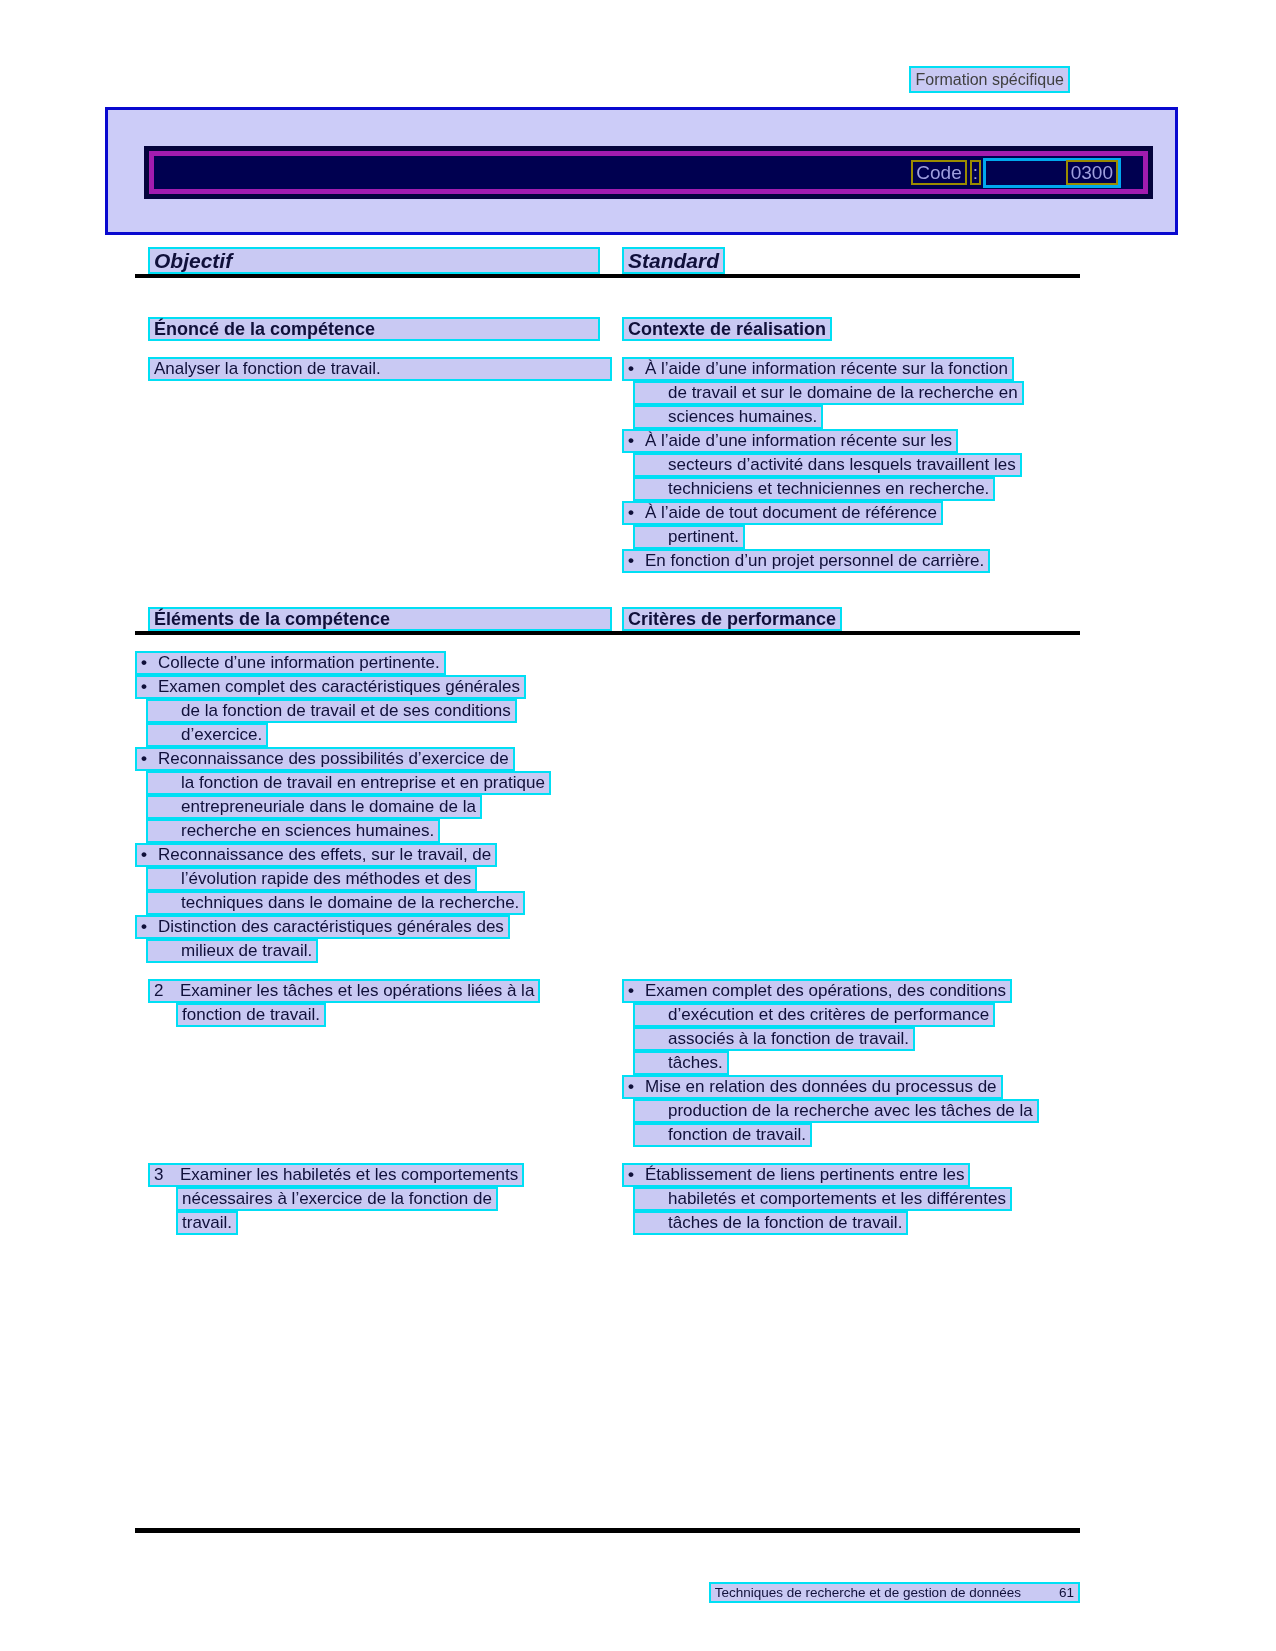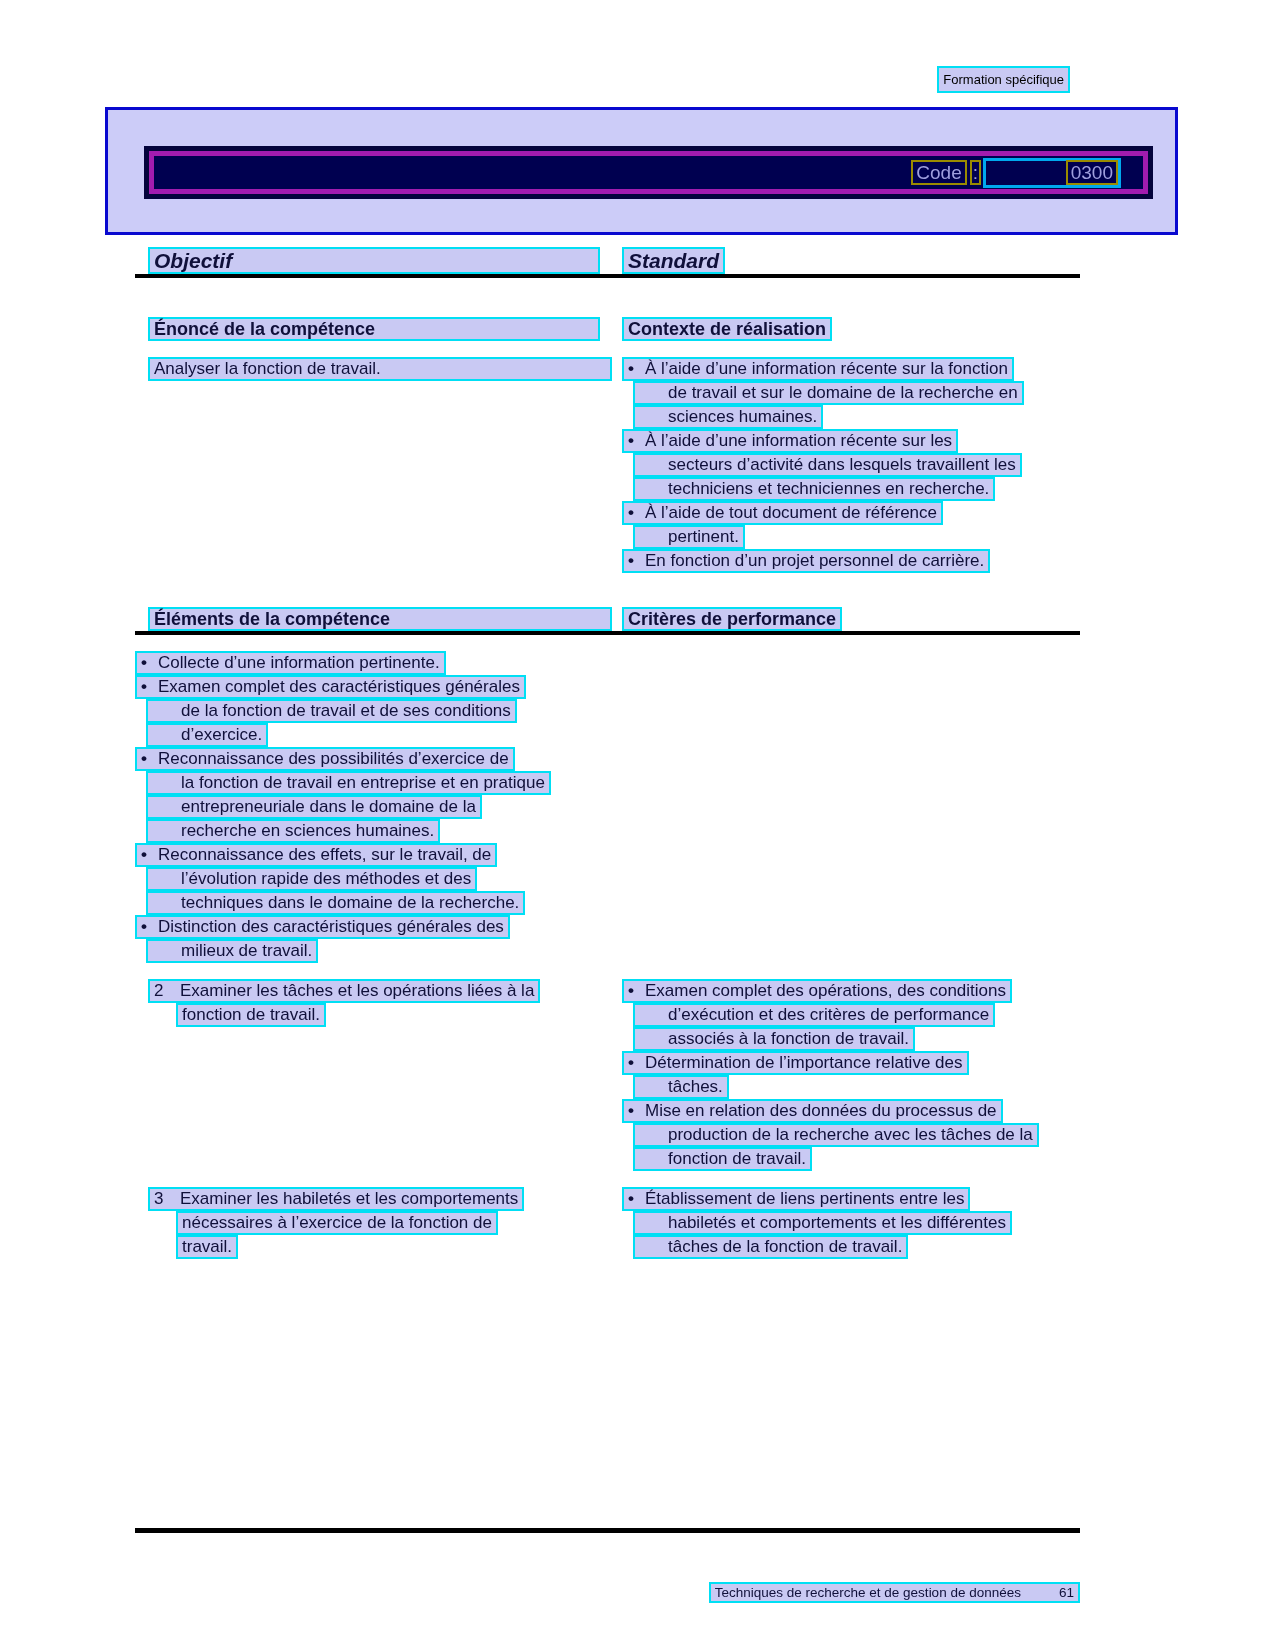--- a/index.html
+++ b/index.html
@@ -5,21 +5,21 @@
   html,body{margin:0;padding:0;background:#ffffff;}
   .page{position:relative;width:1276px;height:1651px;background:#ffffff;overflow:hidden;
         font-family:"Liberation Sans", sans-serif;color:#10103a;}
 
   
   .hl{display:inline-block;background:#c9c9f3;border:2px solid #00dff4;
       padding:1px 4px;line-height:18px;font-size:17px;white-space:nowrap;
       color:#10103a;vertical-align:top;}
   .hl.bold{font-weight:bold;font-size:18px;}
   .hl.title{font-weight:bold;font-style:italic;font-size:21px;line-height:21px;}
-  .hl.gray{color:#000000;font-size:13px;line-height:21px;margin-left:39px;}
+  .hl.gray{color:#404040;font-size:16px;line-height:21px;margin-left:39px;}
   .hl.small{font-size:13.5px;line-height:15px;}
 
   .w450{min-width:440px;}
   .w460{min-width:452px;}
 
   .top-label{position:absolute;top:66px;right:206px;}
 
   
   .banner{position:absolute;left:105px;top:107px;width:1067px;height:122px;
           background:#ccccf8;border:3px solid #0909cf;}
@@ -127,21 +127,20 @@
 
     <div class="row item-row">
       <div class="col-left">
         <div class="line"><span class="hl"><span class="num">2</span><span>Examiner les tâches et les opérations liées à la</span></span></div>
         <div class="line"><span class="hl indent-l">fonction de travail.</span></div>
       </div>
       <div class="col-right">
         <div class="line"><span class="hl"><span class="bullet">•</span><span>Examen complet des opérations, des conditions</span></span></div>
         <div class="line"><span class="hl indent-r">d’exécution et des critères de performance</span></div>
         <div class="line"><span class="hl indent-r">associés à la fonction de travail.</span></div>
-        <div class="line"><span class="hl"><span class="bullet">•</span><span>Détermination de l’importance relative des</span></span></div>
         <div class="line"><span class="hl indent-r">tâches.</span></div>
         <div class="line"><span class="hl"><span class="bullet">•</span><span>Mise en relation des données du processus de</span></span></div>
         <div class="line"><span class="hl indent-r">production de la recherche avec les tâches de la</span></div>
         <div class="line"><span class="hl indent-r">fonction de travail.</span></div>
       </div>
     </div>
 
     <div class="row item-row">
       <div class="col-left">
         <div class="line"><span class="hl"><span class="num">3</span><span>Examiner les habiletés et les comportements</span></span></div>

